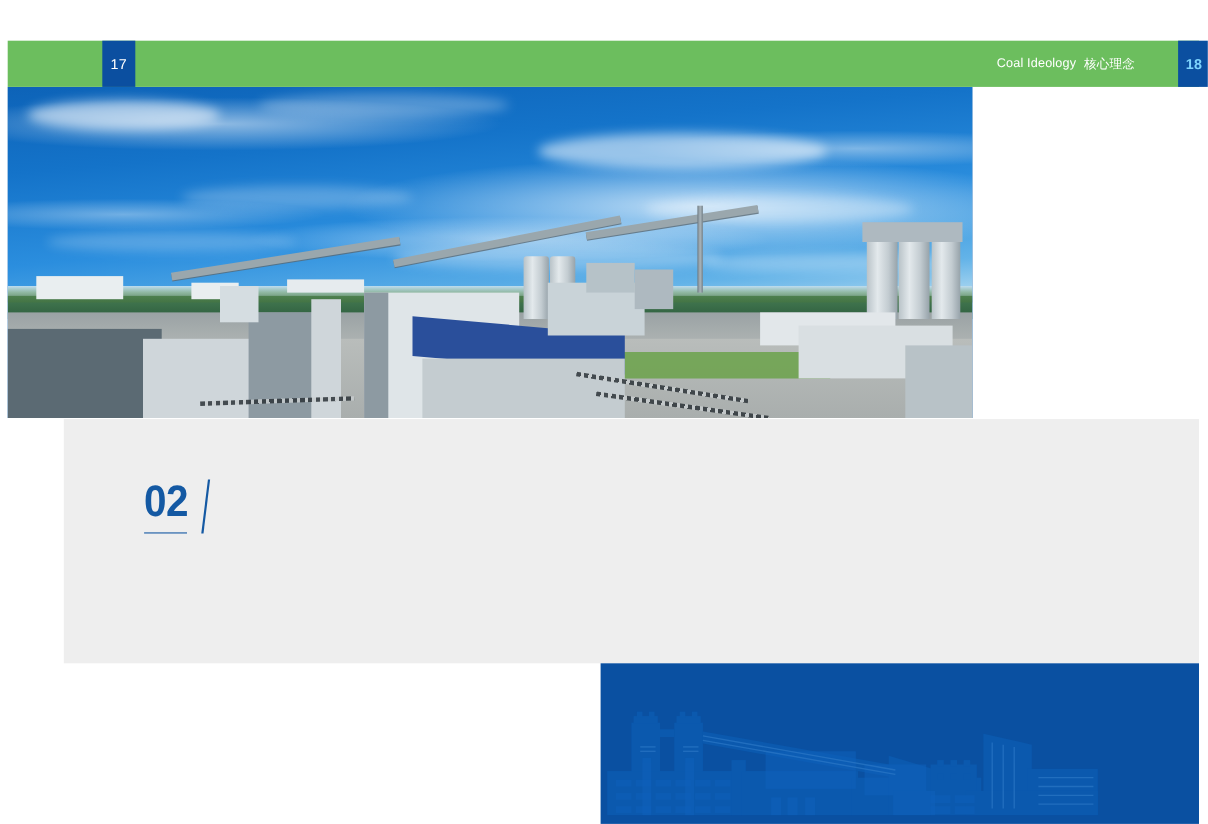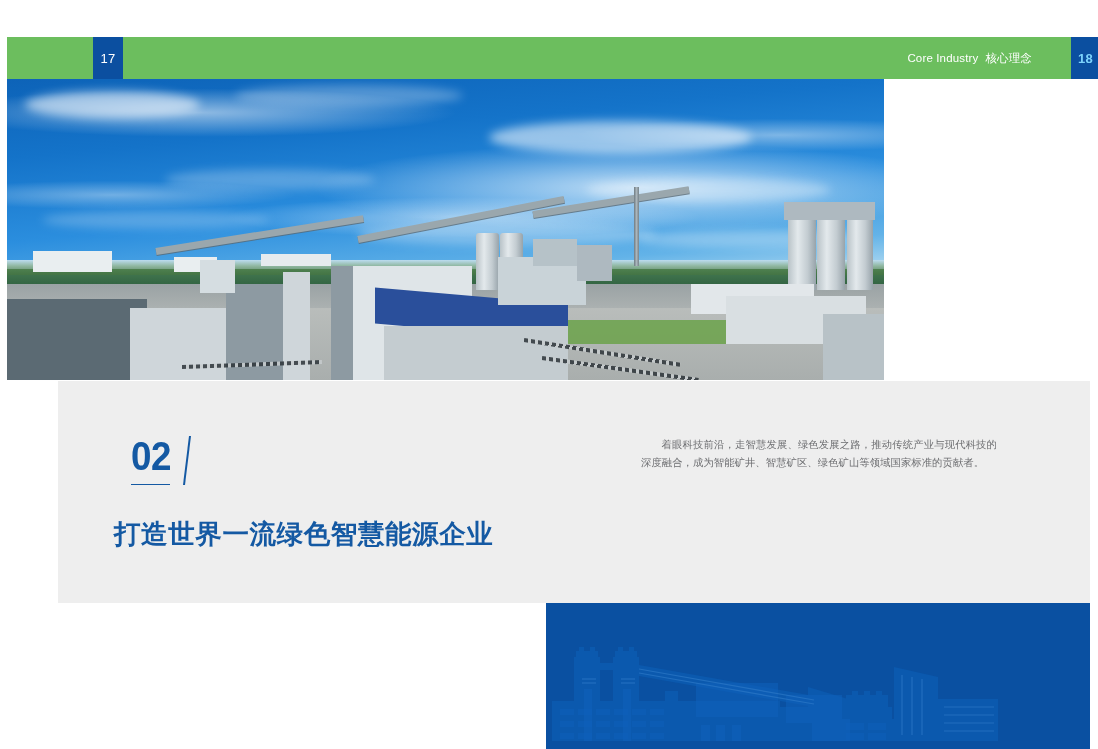--- a/index.html
+++ b/index.html
@@ -304,21 +304,21 @@
 <body>
 
 <div class="page">
 
   <div class="header-bar"></div>
 
   <div class="page-num-left">17</div>
 
 
   <div class="header-right-label">
-    <span>Core Industry</span>
+    <span>Coal Ideology</span>
     <span class="sep"></span>
     <span>核心理念</span>
   </div>
 
   <div class="page-num-right">18</div>
 
   <div class="photo">
     <div class="sky"></div>
 
     <div class="cloud" style="left:2%;  top:4%;  width:20%; height:9%;"></div>
@@ -384,24 +384,22 @@
   <div class="content-panel"></div>
 
   <div class="section-mark">
     <div class="num-wrap">
       <span class="sec-num">02</span>
       <span class="num-underline"></span>
     </div>
     <div class="num-divider"></div>
   </div>
 
-  <div class="headline">打造世界一流绿色智慧能源企业</div>
 
   <div class="body-copy">
-    <p>着眼科技前沿，走智慧发展、绿色发展之路，推动传统产业与现代科技的深度融合，成为智能矿井、智慧矿区、绿色矿山等领域国家标准的贡献者。</p>
   </div>
 
   <div class="bottom-panel">
     <svg class="bp-svg" viewBox="0 0 544 146" preserveAspectRatio="none">
       <g fill="#0B59AE">
         <rect x="28" y="54" width="26" height="84"></rect>
         <rect x="30" y="48" width="22" height="7"></rect>
         <rect x="33" y="44" width="5" height="5"></rect>
         <rect x="44" y="44" width="5" height="5"></rect>
         <rect x="67" y="54" width="26" height="84"></rect>

